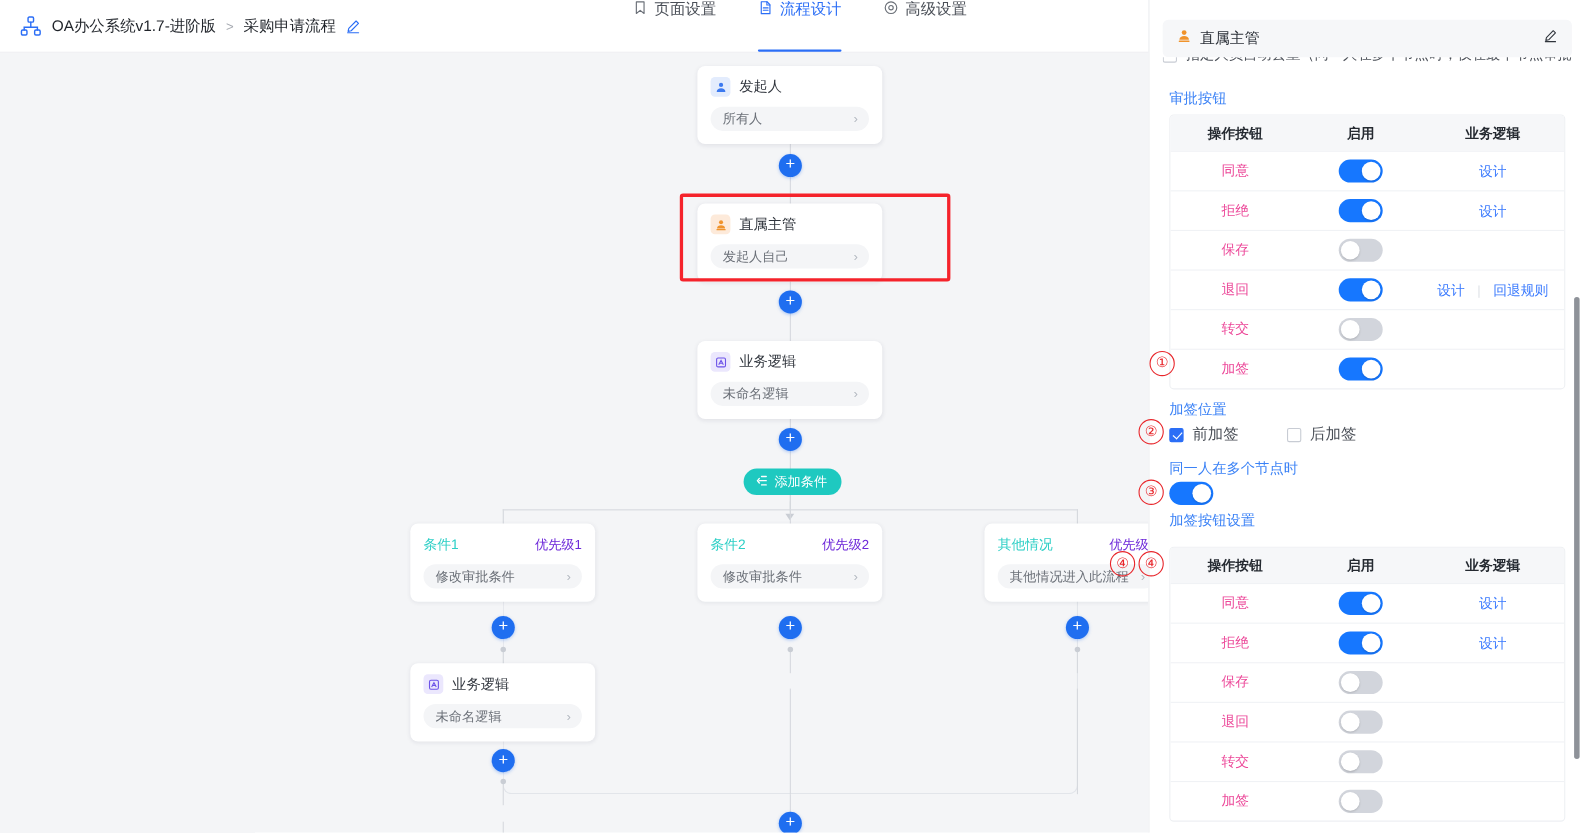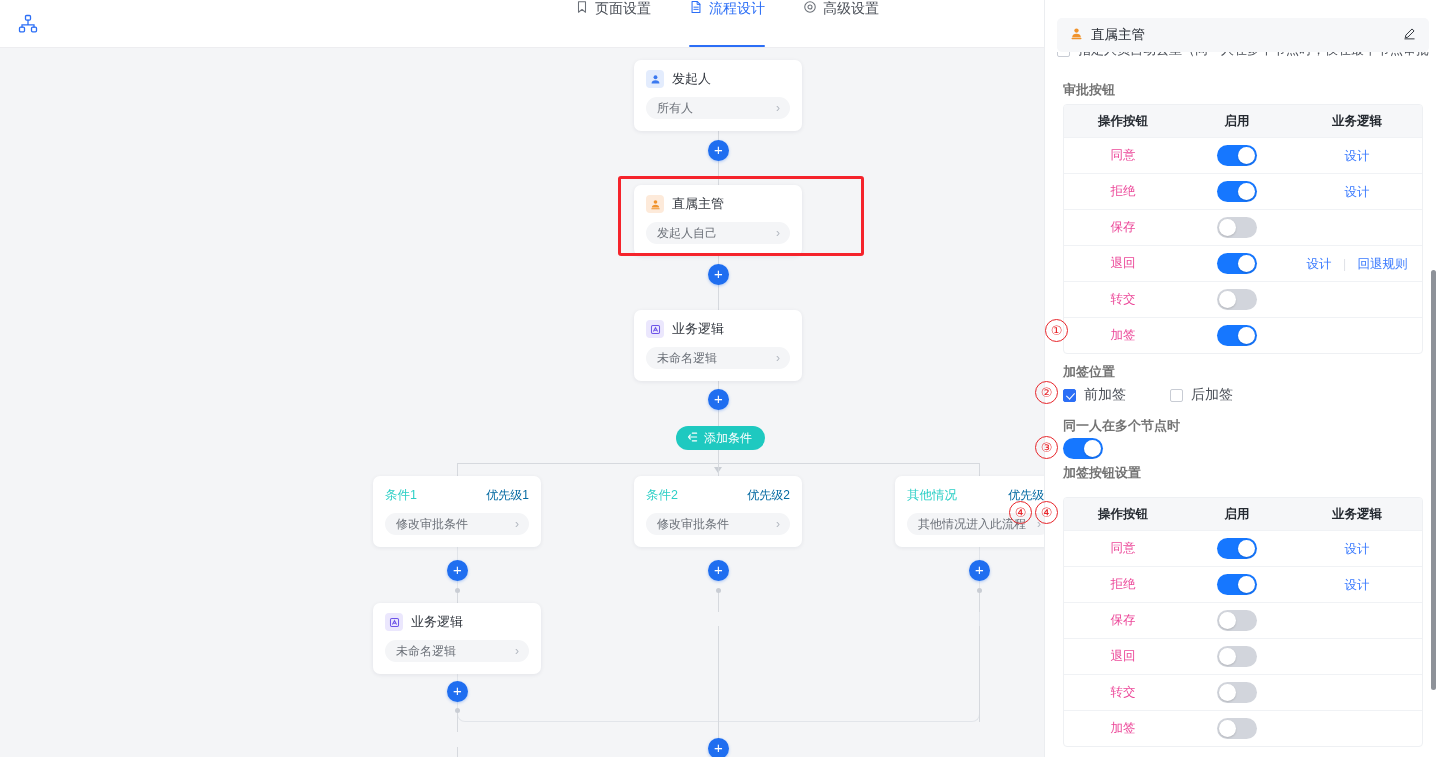--- a/index.html
+++ b/index.html
@@ -90,21 +90,21 @@
     position: absolute; border: 1px solid #e2e5ea; border-top: none;
     border-bottom-left-radius: 8px; border-bottom-right-radius: 8px;
   }
 
   .condnode {
     position: absolute; width: 168px; background: #ffffff; border-radius: 7px;
     box-shadow: 0 1px 4px rgba(20,30,60,.07); padding: 11px 12px 12px 12px;
   }
   .cond-head { display: flex; align-items: flex-end; justify-content: space-between; margin-bottom: 9px; }
   .cond-name { font-size: 12.5px; color: #2ccfc6; }
-  .cond-prio { font-size: 12px; color: #0369a1; }
+  .cond-prio { font-size: 12px; color: #6d28d9; }
 
   
   .panel {
     position: absolute; right: 0; top: 0; width: 396px; height: 757px;
     background: #ffffff; border-left: 1px solid #ebedf0; overflow: hidden;
   }
   .panel-header {
     position: absolute; left: 12px; top: 18px; width: 372px; height: 34px;
     background: #f6f7f9; border-radius: 5px; display: flex; align-items: center;
     padding: 0 13px 0 13px; gap: 8px;
@@ -120,21 +120,21 @@
   .cb {
     width: 13px; height: 13px; border: 1px solid #c8ccd4; border-radius: 2px;
     background: #fff; flex: 0 0 auto; display: inline-block;
   }
   .cb.checked { background: #2b6ef6; border-color: #2b6ef6; position: relative; }
   .cb.checked::after {
     content: ""; position: absolute; left: 3.5px; top: 1px; width: 4px; height: 7px;
     border: solid #fff; border-width: 0 1.6px 1.6px 0; transform: rotate(42deg);
   }
 
-  .sec-title { font-size: 13px; font-weight: bold; color: #737373; }
+  .sec-title { font-size: 13px; font-weight: normal; color: #3b82f6; }
 
   .tbl { width: 360px; border: 1px solid #eef0f3; border-radius: 4px; overflow: hidden; background:#fff; }
   .tbl .thead { display: flex; background: #f6f7f9; height: 32px; align-items: center; }
   .tbl .thead div { font-size: 12.5px; font-weight: bold; color: #252a31; text-align: center; }
   .tbl .trow { display: flex; height: 36px; align-items: center; border-top: 1px solid #f0f2f5; }
   .tbl .trow:first-of-type { border-top: none; }
   .c1 { width: 118px; text-align: center; }
   .c2 { width: 110px; text-align: center; }
   .c3 { width: 130px; text-align: center; }
   .cellname { font-size: 12.5px; color: #ec4899; }
@@ -180,20 +180,31 @@
   <div class="topbar">
     <div class="brand">
       <span>
         <svg class="sitemap-icon" viewBox="0 0 20 20" fill="none">
           <rect x="7.5" y="1.5" width="5" height="4.6" rx="1.1" stroke="#2b6ef6" stroke-width="1.3"></rect>
           <rect x="1.5" y="13.2" width="5" height="4.6" rx="1.1" stroke="#2b6ef6" stroke-width="1.3"></rect>
           <rect x="13.5" y="13.2" width="5" height="4.6" rx="1.1" stroke="#2b6ef6" stroke-width="1.3"></rect>
           <path d="M10 6.1v3.2M4 13.2v-2.4h12v2.4M10 9.3v1.5" stroke="#2b6ef6" stroke-width="1.3" stroke-linecap="round"></path>
         </svg>
       </span>
+      <div class="breadcrumb">
+        <span>OA办公系统v1.7-进阶版</span>
+        <span class="bc-sep">&gt;</span>
+        <span class="bc-cur">采购申请流程</span>
+        <span>
+          <svg class="pencil-edit" viewBox="0 0 16 16" fill="none">
+            <path d="M11.1 2.4l2.5 2.5-7.6 7.6-3.2.7.7-3.2 7.6-7.6z" stroke="#2b6ef6" stroke-width="1.2" stroke-linejoin="round"></path>
+            <path d="M2.3 14.6h11.4" stroke="#2b6ef6" stroke-width="1.2" stroke-linecap="round"></path>
+          </svg>
+        </span>
+      </div>
     </div>
 
     <div class="tabs">
       <div class="tab">
         <span>
           <svg width="14" height="14" viewBox="0 0 16 16" fill="none">
             <path d="M4 2h8v12l-4-3.2L4 14V2z" stroke="#6b7078" stroke-width="1.2" stroke-linejoin="round"></path>
           </svg>
         </span>
         <span>页面设置</span>

